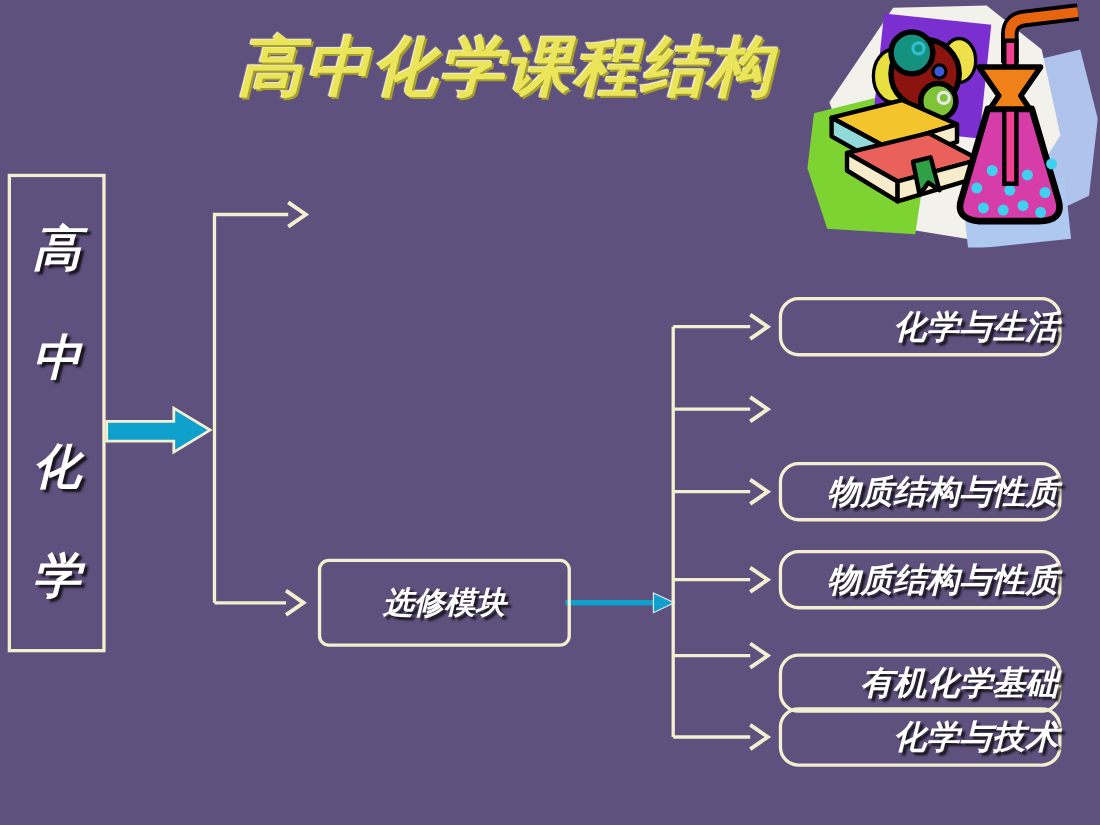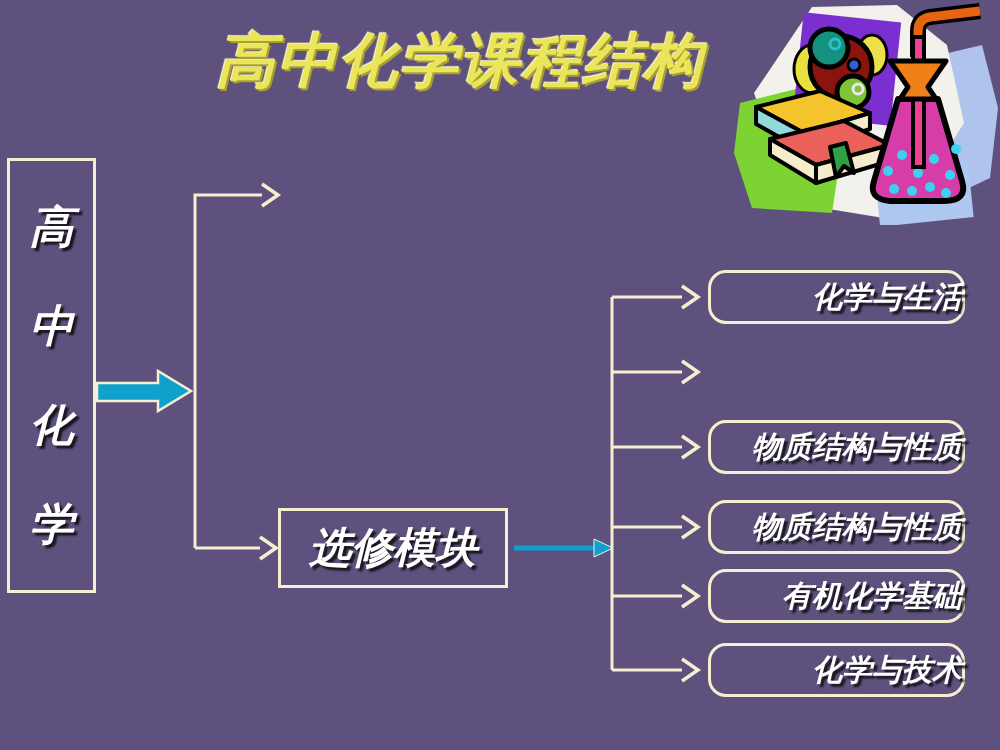--- a/index.html
+++ b/index.html
@@ -31,24 +31,24 @@
   .box{
     position:absolute;border:3px solid var(--line);
     color:var(--text-white);font-weight:bold;
     text-shadow:3px 3px 2px rgba(10,10,10,.85);
     display:flex;align-items:center;justify-content:center;
   }
   .required{left:278px;top:121px;width:302px;height:140px;
     flex-direction:column;font-size:33px;line-height:1.45;padding-top:20px;}
   .required .line1{transform:translateX(32px);}
   .required .line2{white-space:nowrap;}
-  .elective{left:278px;top:508px;width:230px;height:80px;font-size:42px;}
+  .elective{left:289px;top:508px;width:230px;height:80px;font-size:28px;border-radius:10px;}
   .mbox{left:708px;width:257px;height:54px;border-radius:18px;font-size:30px;white-space:nowrap;justify-content:flex-end;}
   .mbox.m0{top:270px}.mbox.m1{top:345px}.mbox.m2{top:420px}
-  .mbox.m3{top:500px}.mbox.m4{top:569px}.mbox.m5{top:643px}
+  .mbox.m3{top:500px}.mbox.m4{top:594px}.mbox.m5{top:643px}
 
   svg.connectors{position:absolute;left:0;top:0;width:1000px;height:750px;pointer-events:none;}
   .ln{stroke:var(--line);stroke-width:3;fill:none;}
   .ah{stroke:var(--line);stroke-width:3.5;fill:none;stroke-linejoin:miter;}
   .block-arrow{fill:var(--arrow-blue);stroke:var(--line);stroke-width:2.5;}
   .thin-shaft{stroke:var(--arrow-blue);stroke-width:5;}
   .thin-head{fill:var(--arrow-blue);stroke:#e8f4f8;stroke-width:1;}
 
   svg.clipart{position:absolute;left:732px;top:3px;width:266px;height:222px;}
 </style>

